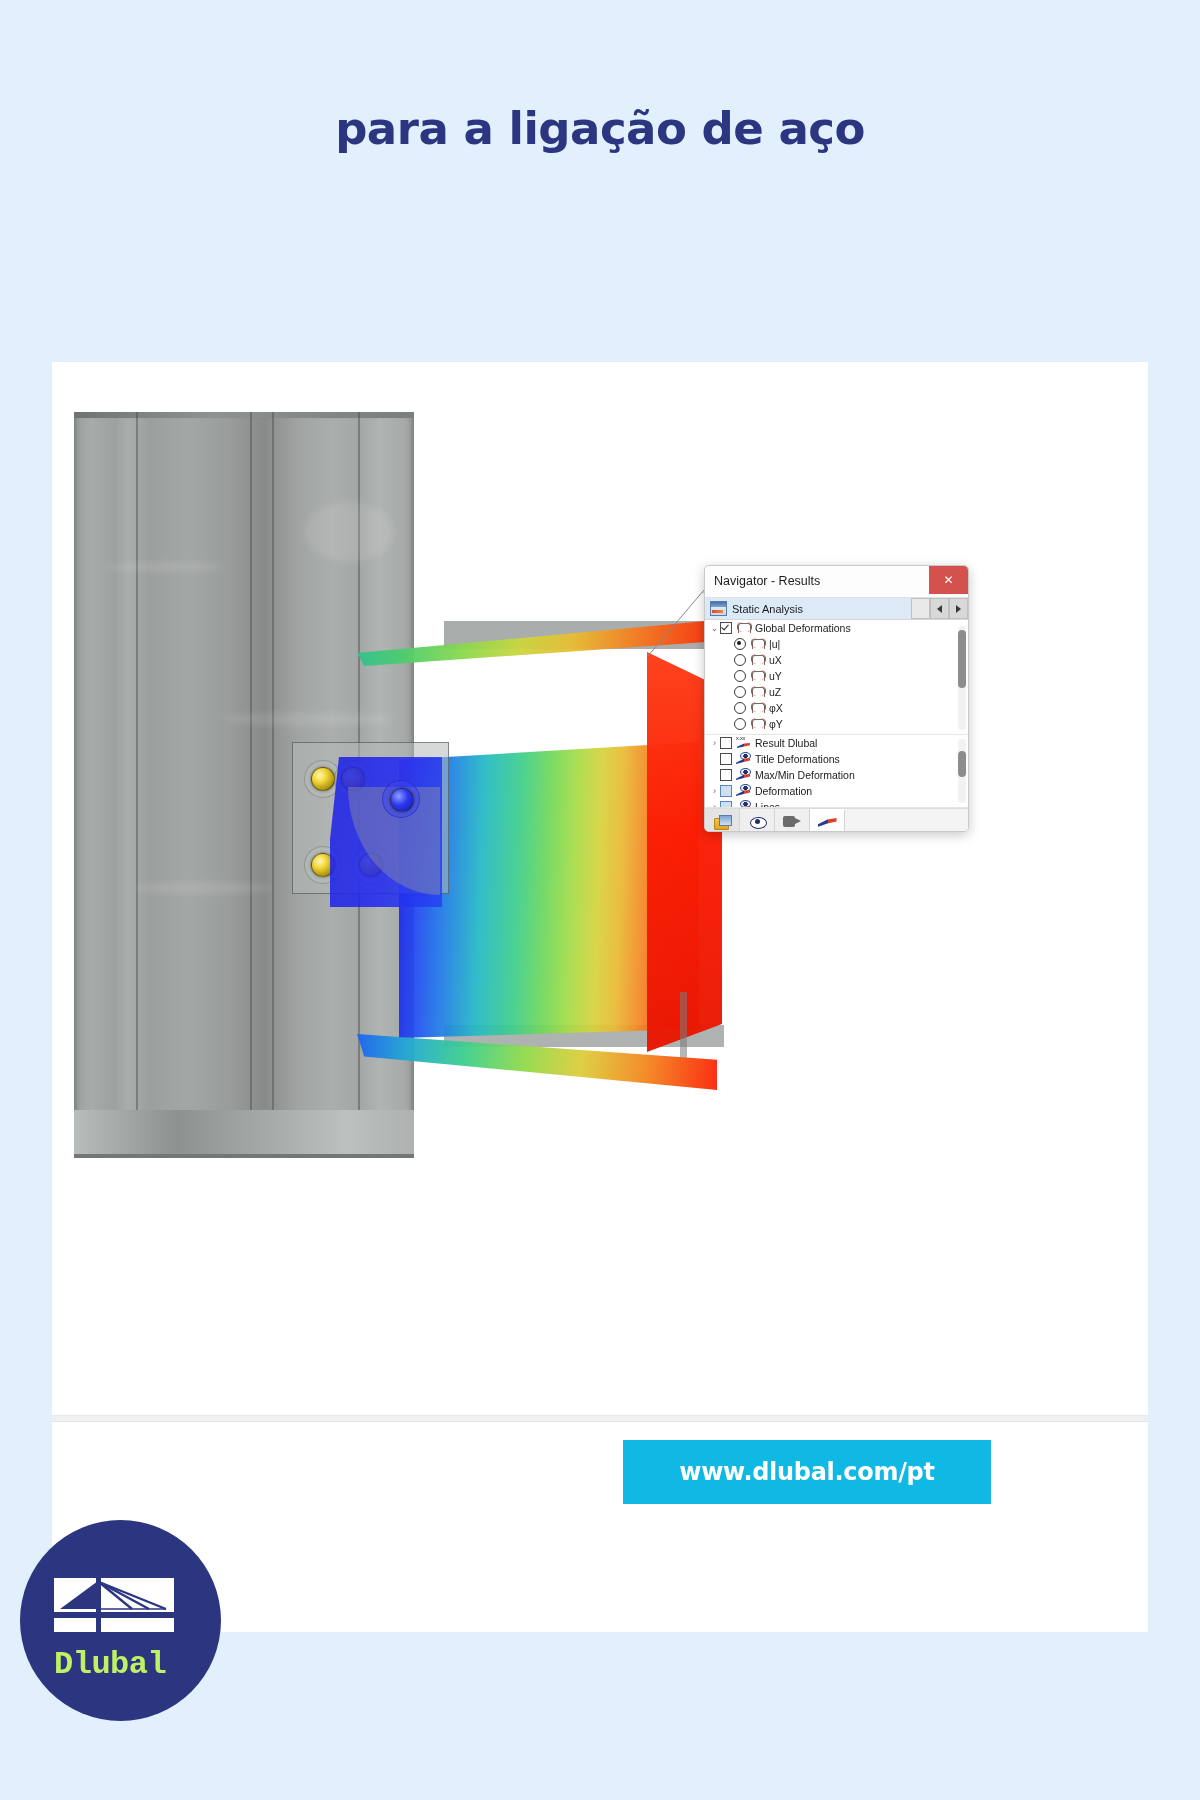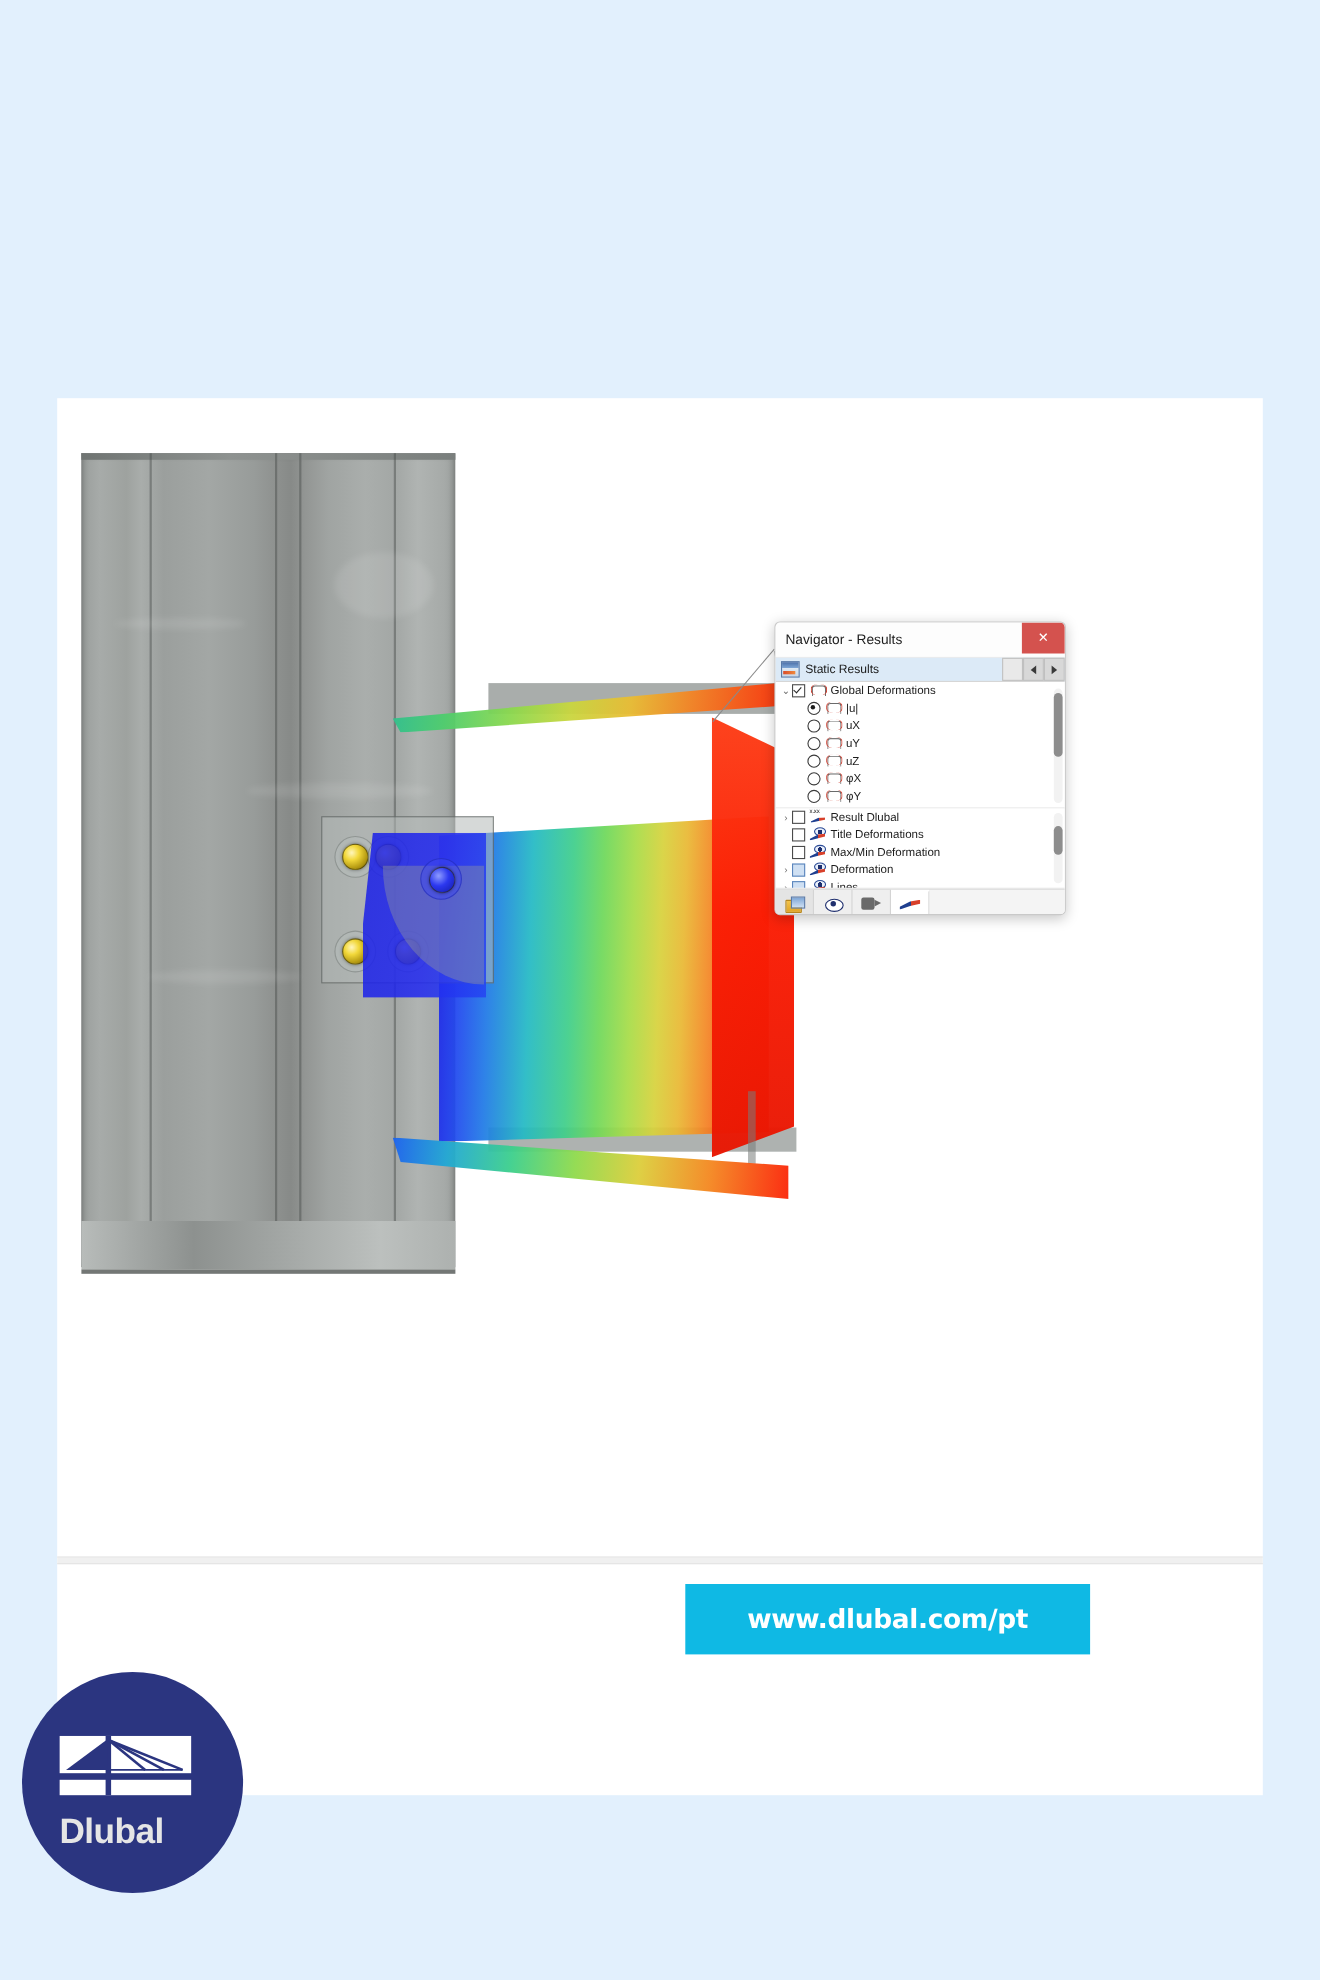--- a/index.html
+++ b/index.html
@@ -480,22 +480,22 @@
     position: absolute;
     left: 34px;
     top: 58px;
     width: 120px;
     height: 60px;
   }
   .logo-name {
     position: absolute;
     left: 34px;
     top: 126px;
-    color: #e5e5e5;
-    font-family: Liberation Sans, sans-serif;
+    color: #bef264;
+    font-family: Liberation Mono, monospace;
     font-weight: 700;
     font-size: 32px;
     letter-spacing: -0.5px;
   }
   .urlbar {
     position: absolute;
     left: 623px;
     top: 1440px;
     width: 368px;
     height: 64px;
@@ -509,20 +509,21 @@
     font-weight: 700;
     font-size: 24px;
     color: #ffffff;
     letter-spacing: -0.3px;
   }
 </style>
 </head>
 <body>
 
 <div class="title-block">
+  <div class="title-line">para a ligação de aço</div>
 </div>
 
 <div class="card">
 
   <div class="viewport">
 
     <div class="column">
       <div class="column-flangeline" style="left:62px"></div>
       <div class="column-flangeline" style="left:176px"></div>
       <div class="column-flangeline" style="left:198px"></div>
@@ -565,21 +566,21 @@
 
     <div class="navigator">
 
       <div class="nav-titlebar">
         <div class="nav-title">Navigator - Results</div>
         <div class="nav-close">✕</div>
       </div>
 
       <div class="nav-tabrow">
         <div class="nav-tabicon"></div>
-        <div class="nav-tablabel">Static Results</div>
+        <div class="nav-tablabel">Static Analysis</div>
         <div class="nav-arrowbtn ghost"></div>
         <div class="nav-arrowbtn">
             <div class="tri-l"></div>
           </div>
         <div class="nav-arrowbtn">
             <div class="tri-r"></div>
           </div>
       </div>
 
       <div class="nav-tree-upper">

